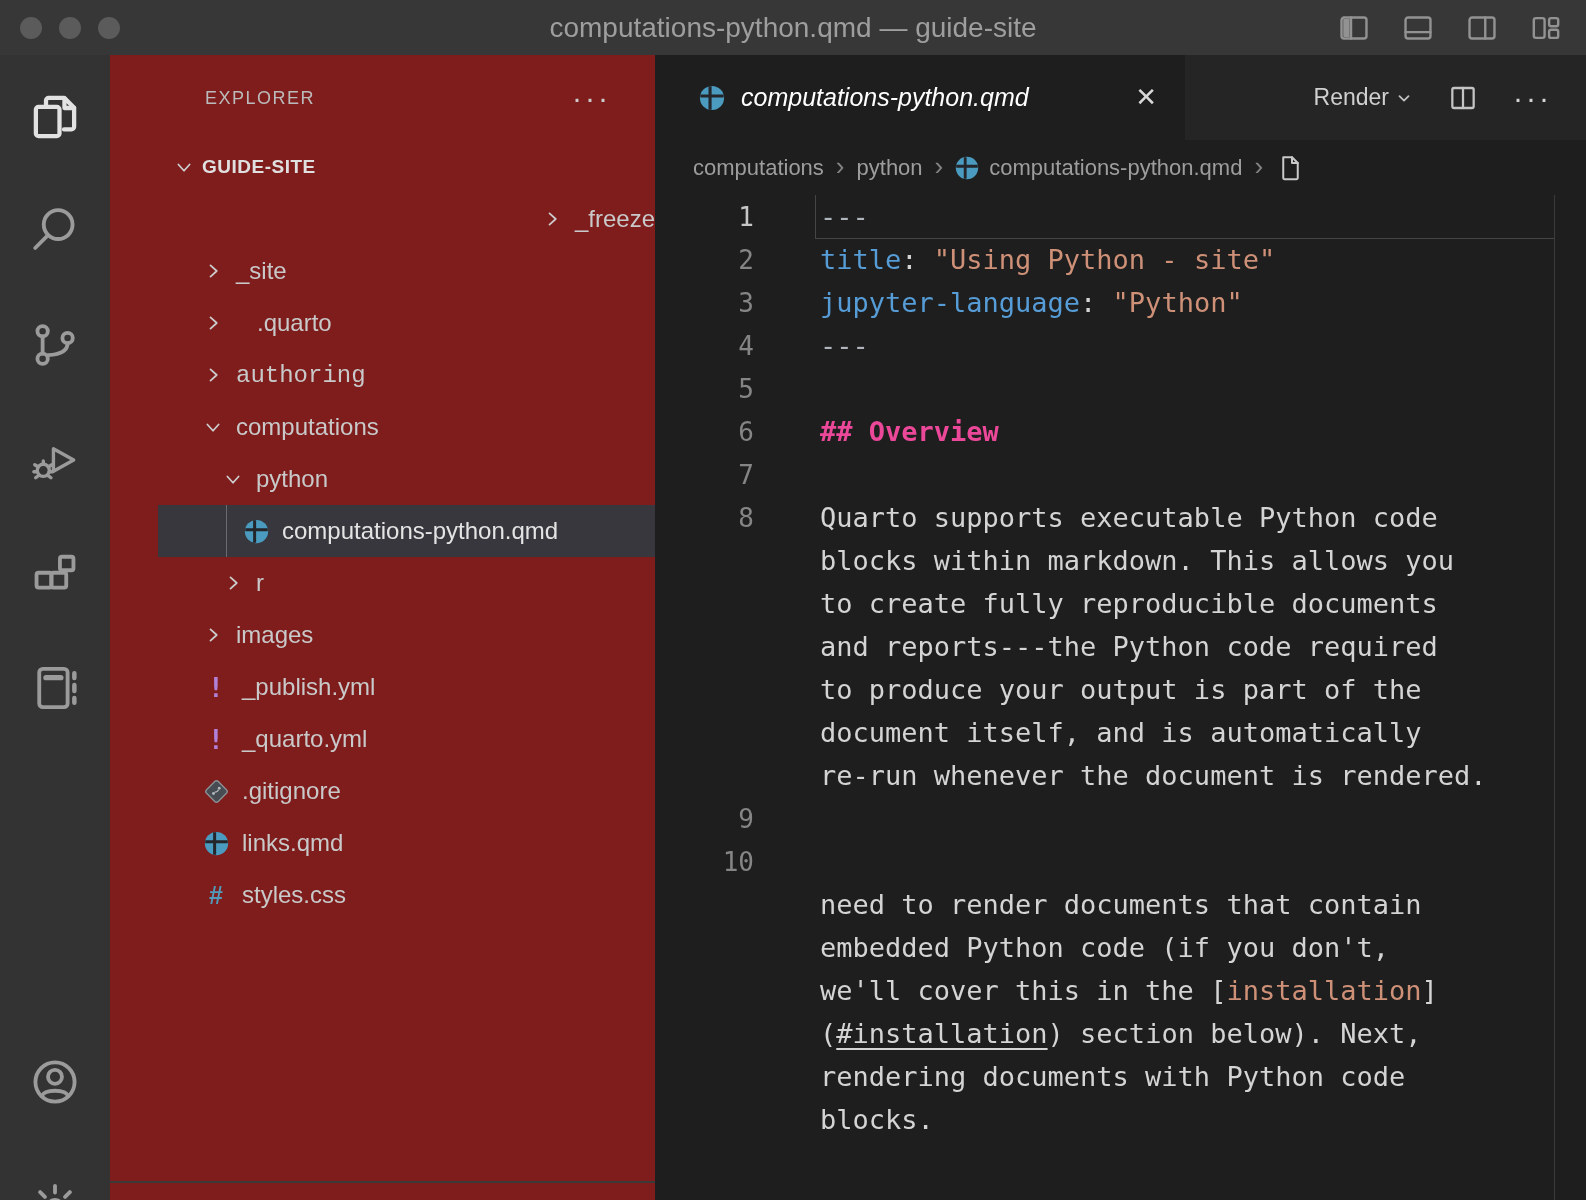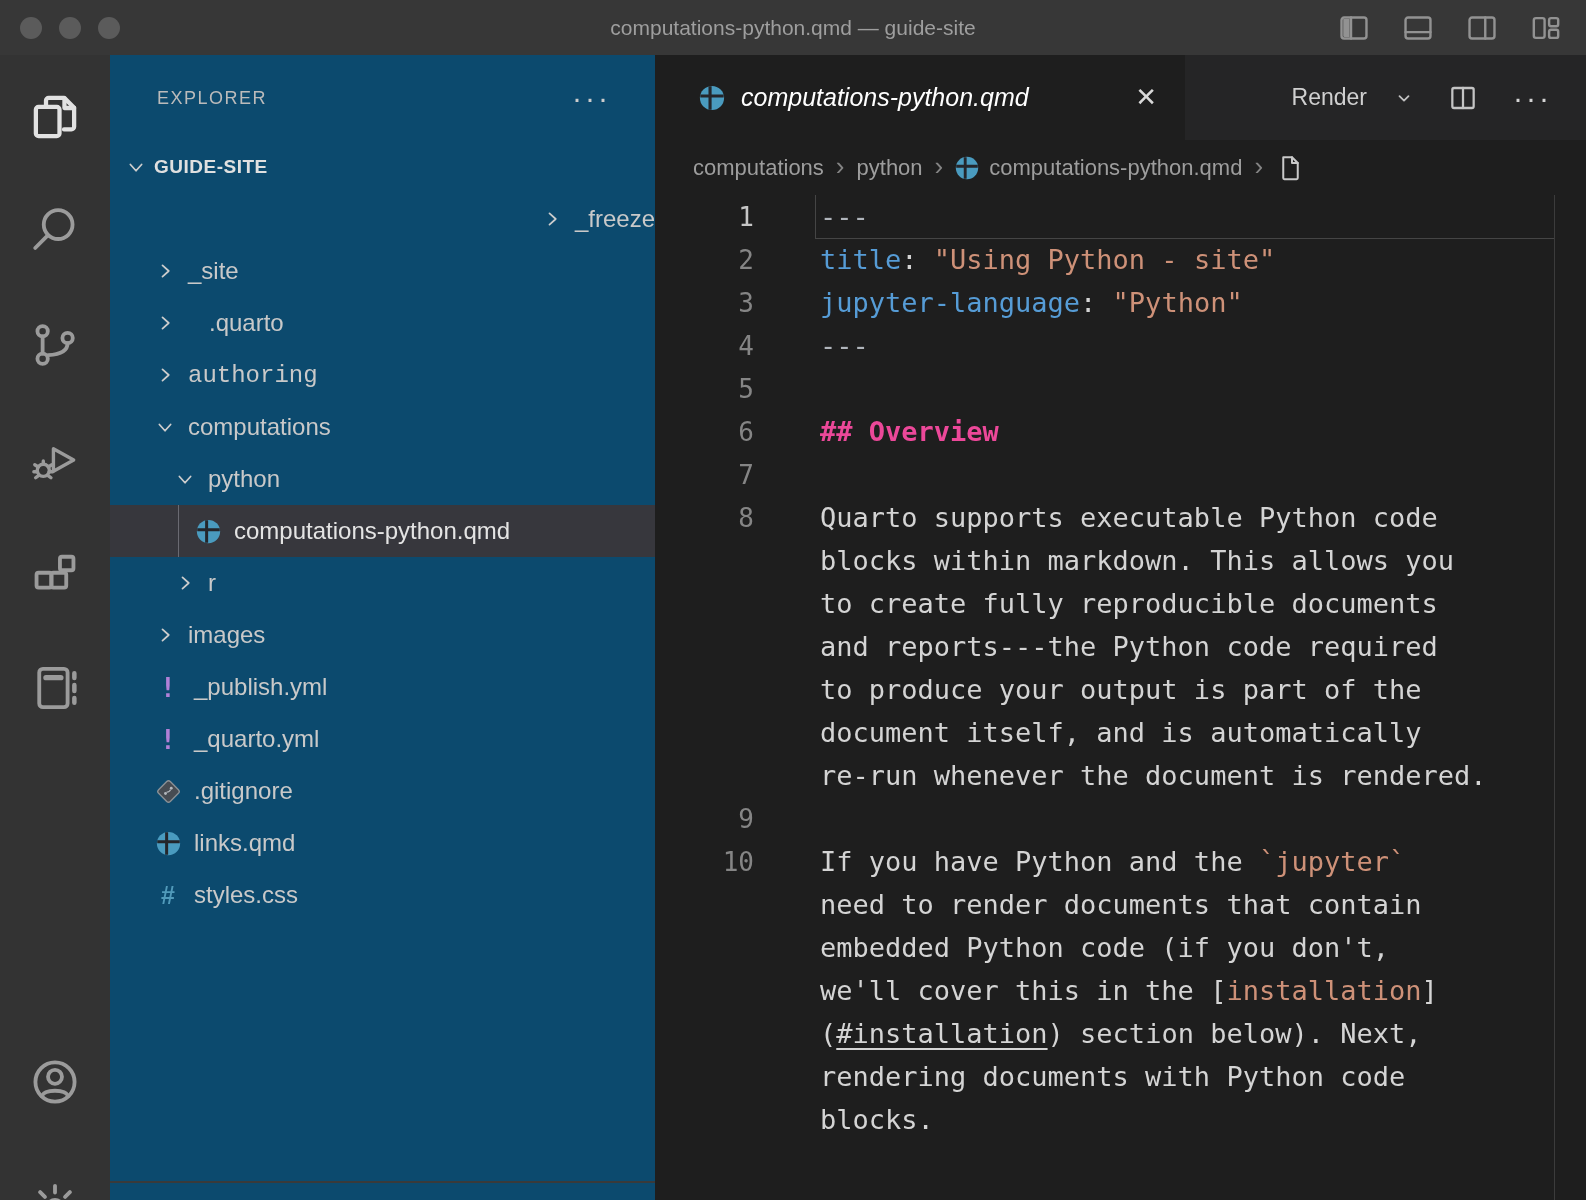--- a/index.html
+++ b/index.html
@@ -6,36 +6,36 @@
   html,body { width:1586px; height:1200px; overflow:hidden; background:#1e1e1e;
               font-family:"Liberation Sans", sans-serif; }
   #app { width:1586px; height:1200px; position:relative; overflow:hidden; display:flex; flex-direction:column; }
 
   
   .titlebar { height:55px; background:#373737; position:relative; flex:0 0 55px;
               display:flex; align-items:center; }
   .traffic { display:flex; gap:17px; margin-left:20px; }
   .traffic span { width:22px; height:22px; border-radius:50%; background:#5b5b5b; display:block; }
   .win-title { position:absolute; left:0; right:0; text-align:center; color:#9e9e9e;
-               font-size:21px; pointer-events:none; }
+               font-size:28px; pointer-events:none; }
   .tb-icons { position:absolute; right:22px; top:0; height:55px; display:flex; align-items:center; gap:28px; }
   .tb-icons .tbi { width:36px; height:36px; color:#929292; display:flex; align-items:center; justify-content:center; }
   .tbi svg { width:34px; height:34px; }
 
   .main-row { flex:1; display:flex; min-height:0; }
 
   
   .activitybar { width:110px; background:#333333; position:relative; flex:0 0 110px; overflow:hidden; }
   .activity-item { position:absolute; left:50%; transform:translateX(-50%); width:60px; height:60px;
                    display:flex; align-items:center; justify-content:center; color:#9b9b9b; }
   .activity-item.active { color:#e2e2e2; }
   .activity-item svg { width:54px; height:54px; }
 
   
-  .sidebar { width:545px; background:#0c4a6e; flex:0 0 545px; position:relative; overflow:hidden; color:#c9c9c9; }
+  .sidebar { width:545px; background:#7f1d1d; flex:0 0 545px; position:relative; overflow:hidden; color:#c9c9c9;padding-left:48px; }
   .sb-header { height:86px; display:flex; align-items:center; justify-content:space-between;
                padding:0 44px 0 47px; }
   .sb-header-label { font-size:18px; letter-spacing:1.5px; color:#bbbbbb; }
   .sb-ellipsis { color:#cccccc; font-size:30px; letter-spacing:3px; line-height:10px; cursor:pointer; }
   .section-row { height:52px; display:flex; align-items:center; padding-left:16px; }
   .section-row .tree-chevron { margin-right:8px; }
   .section-label { font-weight:bold; font-size:19px; letter-spacing:0.5px; color:#e0e0e0; }
   .tree { }
   .tree-row { height:52px; display:flex; align-items:center; position:relative; font-size:24px; color:#c9c9c9; }
   .tree-row.selected { background:#37373d; color:#e4e4e4; }
@@ -53,21 +53,21 @@
 
   
   .editor-col { flex:1; display:flex; flex-direction:column; min-width:0; background:#1e1e1e; }
   .tabbar { height:85px; flex:0 0 85px; background:#252526; display:flex; align-items:stretch; }
   .tab { width:530px; background:#1e1e1e; display:flex; align-items:center; padding:0 28px 0 44px; }
   .tab-icon { width:26px; height:26px; margin-right:16px; }
   .tab-icon svg { width:26px; height:26px; }
   .tab-label { font-style:italic; color:#ffffff; font-size:25px; flex:1; white-space:nowrap; }
   .tab-close { color:#d8d8d8; font-size:26px; margin-left:10px; cursor:pointer; }
   .tab-actions { flex:1; display:flex; align-items:center; justify-content:flex-end; gap:34px; padding-right:34px; }
-  .render-btn { display:flex; align-items:center; gap:28px; color:#d0d0d0; font-size:23px; cursor:pointer; }
+  .render-btn { display:flex; align-items:center; gap:6px; color:#d0d0d0; font-size:23px; cursor:pointer; }
   .render-btn svg { width:18px; height:18px; color:#c0c0c0; }
   .split-icon { width:32px; height:32px; color:#c4c4c4; }
   .split-icon svg { width:32px; height:32px; }
   .more-dots { color:#d4d4d4; font-size:30px; letter-spacing:3px; line-height:10px; cursor:pointer; }
 
   .breadcrumb { height:55px; flex:0 0 55px; display:flex; align-items:center; padding-left:38px;
                 color:#9d9d9d; font-size:22px; gap:12px; white-space:nowrap; overflow:hidden; }
   .bc-item { display:flex; align-items:center; gap:10px; cursor:pointer; }
   .bc-sep { color:#848484; font-size:26px; line-height:1; transform:translateY(-2px); }
   .bc-icon { width:24px; height:24px; display:flex; }
@@ -437,21 +437,20 @@
           <div class="code-line">
             <span class="gutter"></span>
             <span class="line-content"><span class="tok-plain">re-run whenever the document is rendered.</span></span>
           </div>
           <div class="code-line">
             <span class="gutter">9</span>
             <span class="line-content"></span>
           </div>
           <div class="code-line">
             <span class="gutter">10</span>
-            <span class="line-content"><span class="tok-plain">If you have Python and the </span><span class="tok-str">`jupyter`</span></span>
           </div>
           <div class="code-line">
             <span class="gutter"></span>
             <span class="line-content"><span class="tok-plain">need to render documents that contain</span></span>
           </div>
           <div class="code-line">
             <span class="gutter"></span>
             <span class="line-content"><span class="tok-plain">embedded Python code (if you don't,</span></span>
           </div>
           <div class="code-line">

